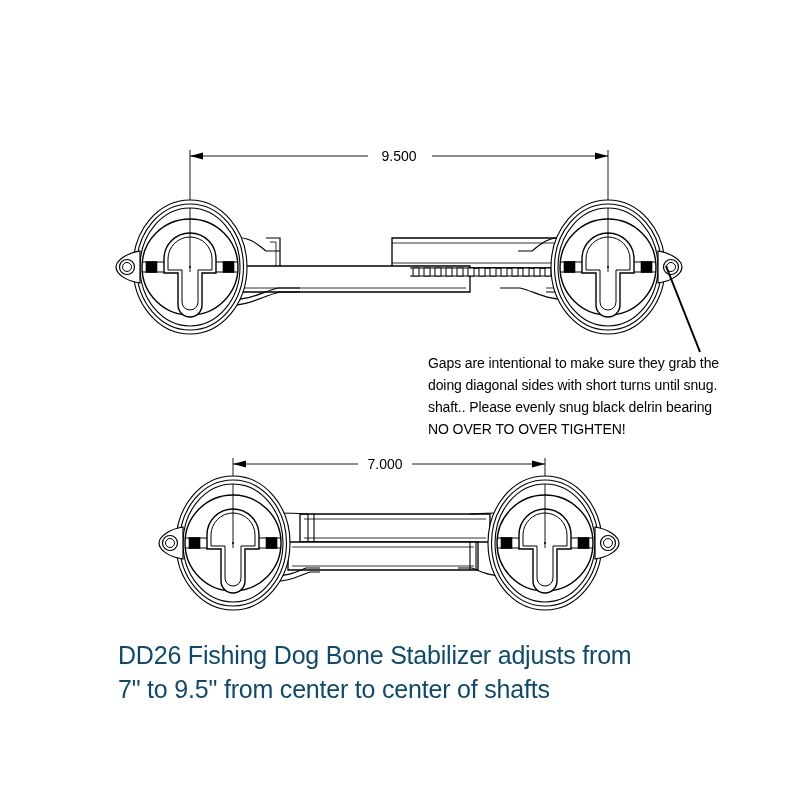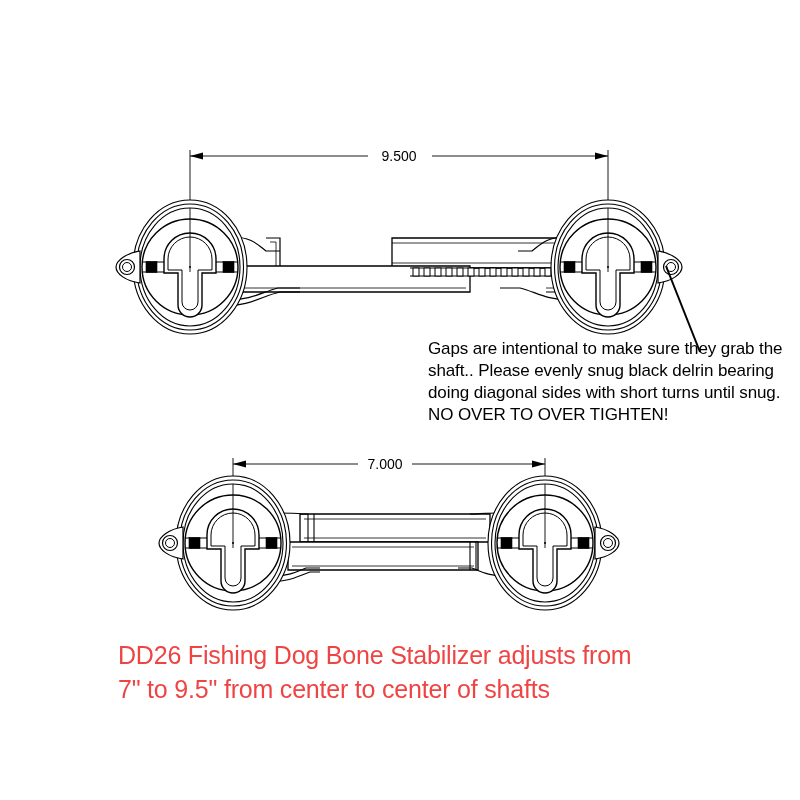--- a/index.html
+++ b/index.html
@@ -24,40 +24,40 @@
   #drawing-svg {
     position: absolute;
     top: 0;
     left: 0;
     width: 800px;
     height: 800px;
   }
   .note-block {
     position: absolute;
     left: 428px;
-    top: 338px;
+    top: 352px;
     width: 372px;
     font-family: "Liberation Sans", sans-serif;
-    font-size: 17px;
+    font-size: 14px;
     line-height: 22px;
     color: #000000;
     letter-spacing: -0.1px;
   }
   .note-line {
     white-space: nowrap;
   }
   .caption-block {
     position: absolute;
     left: 118px;
     top: 638px;
     width: 620px;
     font-family: "Liberation Sans", sans-serif;
     font-size: 25px;
     line-height: 34px;
-    color: #ef4444;
+    color: #0c4a6e;
     letter-spacing: -0.2px;
   }
   .caption-line {
     white-space: nowrap;
   }
   .dim-text {
     font-family: "Liberation Sans", sans-serif;
     font-size: 14px;
     fill: #000000;
   }
@@ -252,22 +252,22 @@
         <use href="#hinge-lug" x="537" y="543"></use>
       </g>
 
       <line x1="233" y1="484" x2="233" y2="548" stroke="#000" stroke-width="0.9"></line>
       <line x1="545" y1="484" x2="545" y2="548" stroke="#000" stroke-width="0.9"></line>
     </g>
   </svg>
 
   <div class="note-block">
     <div class="note-line">Gaps are intentional to make sure they grab the</div>
+    <div class="note-line">doing diagonal sides with short turns until snug.</div>
     <div class="note-line">shaft..  Please evenly snug black delrin bearing</div>
-    <div class="note-line">doing diagonal sides with short turns until snug.</div>
     <div class="note-line">NO OVER TO OVER TIGHTEN!</div>
   </div>
 
   <div class="caption-block">
     <div class="caption-line">DD26 Fishing Dog Bone Stabilizer adjusts from</div>
     <div class="caption-line">7" to 9.5" from center to center of shafts</div>
   </div>
 
 </div>
 

